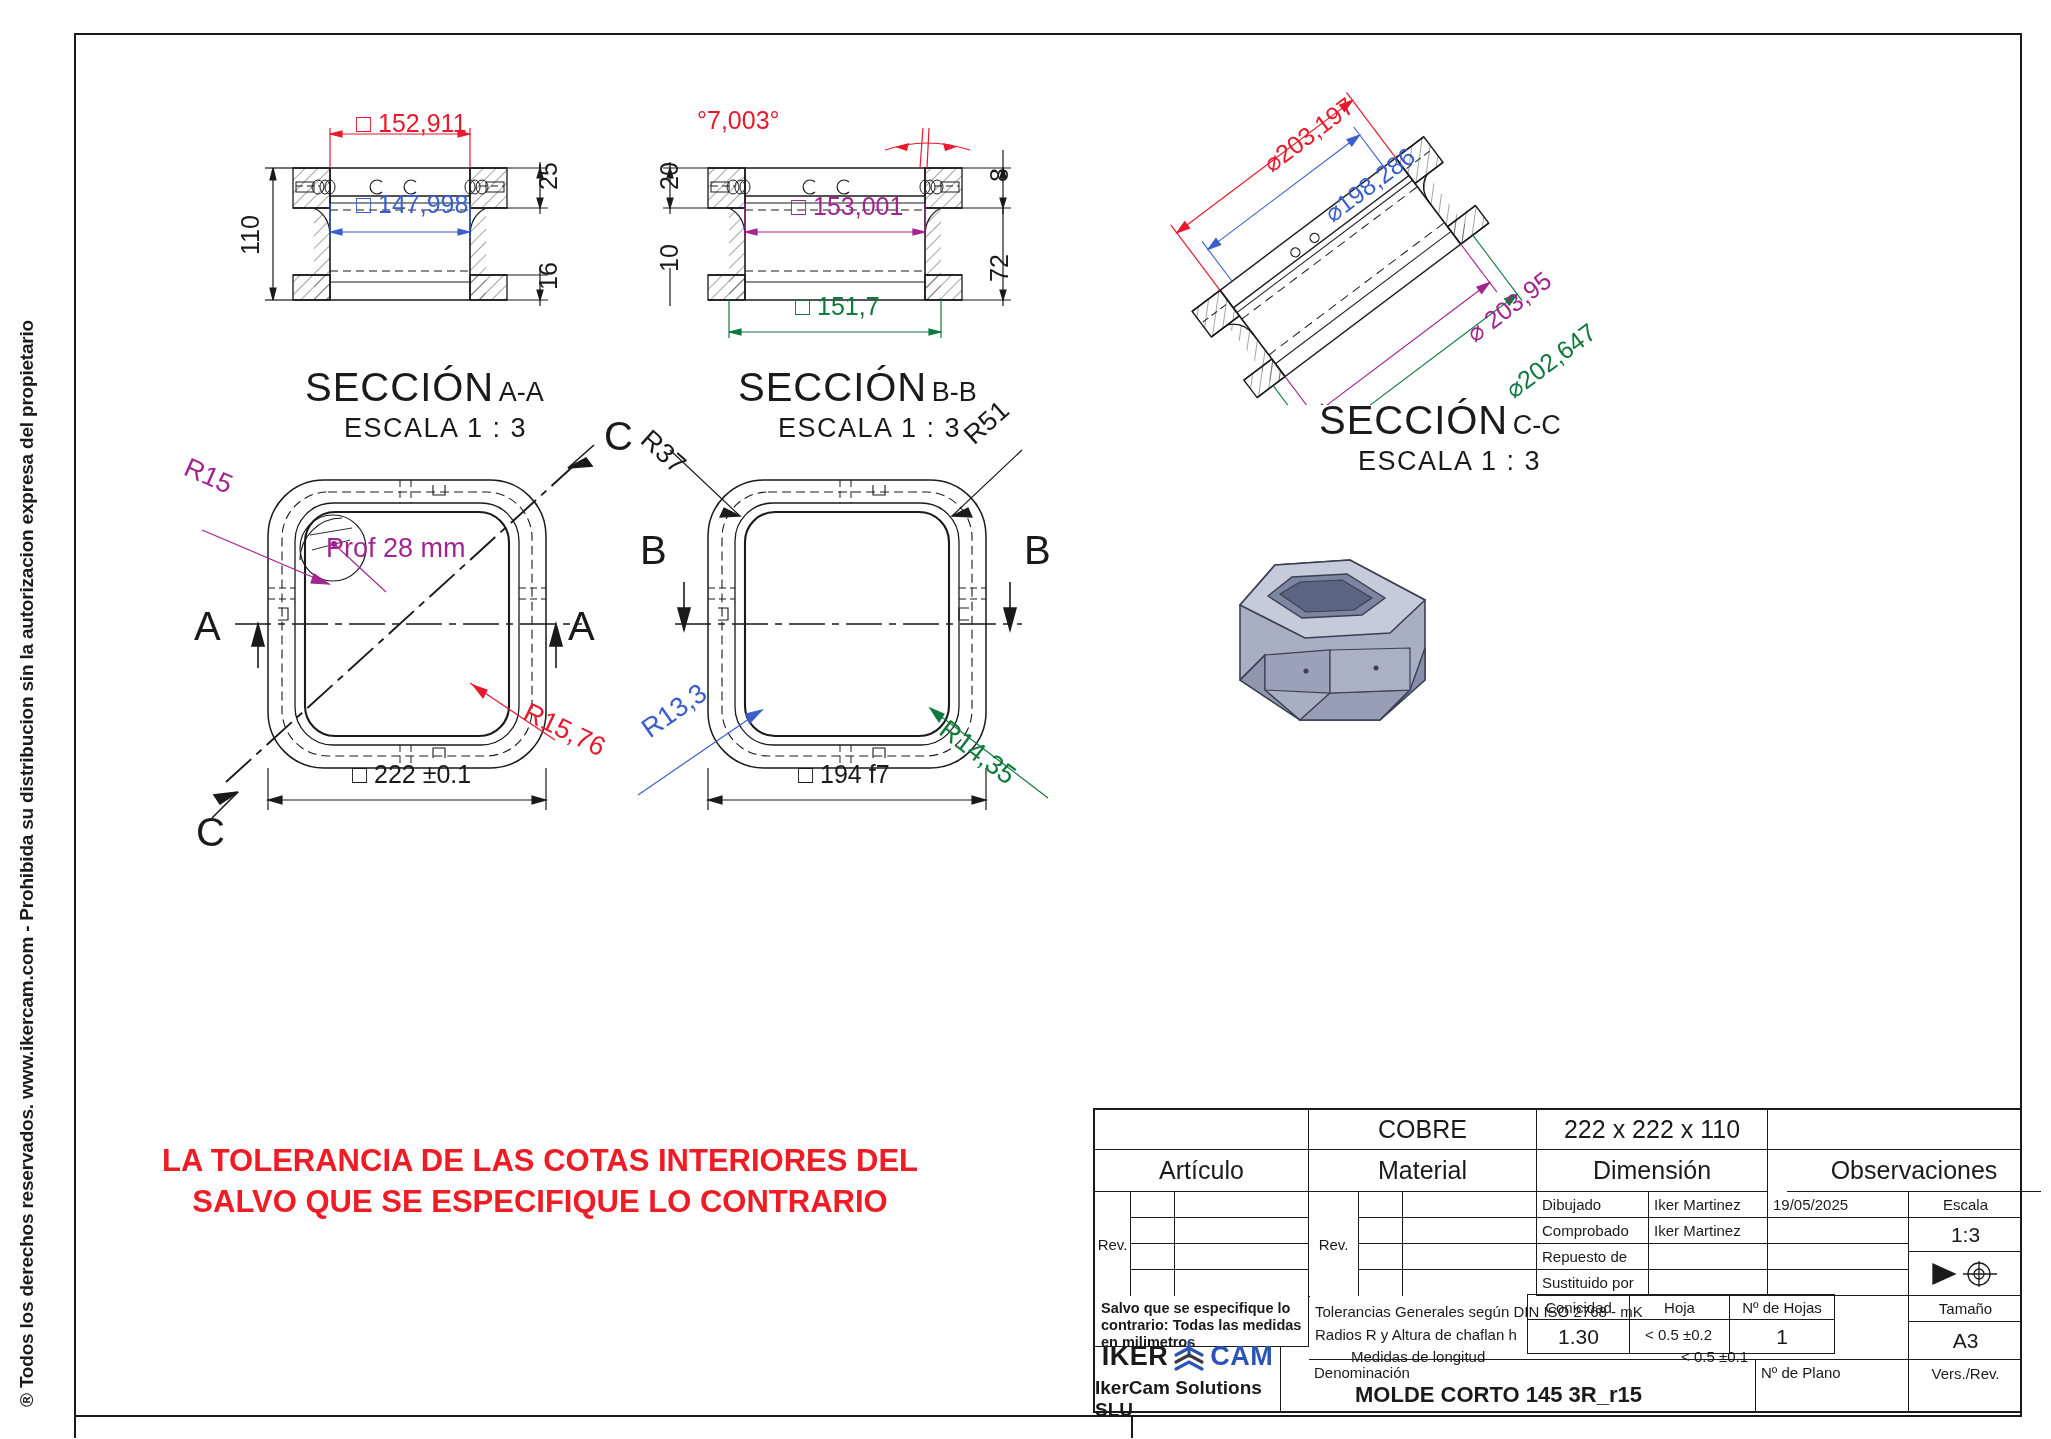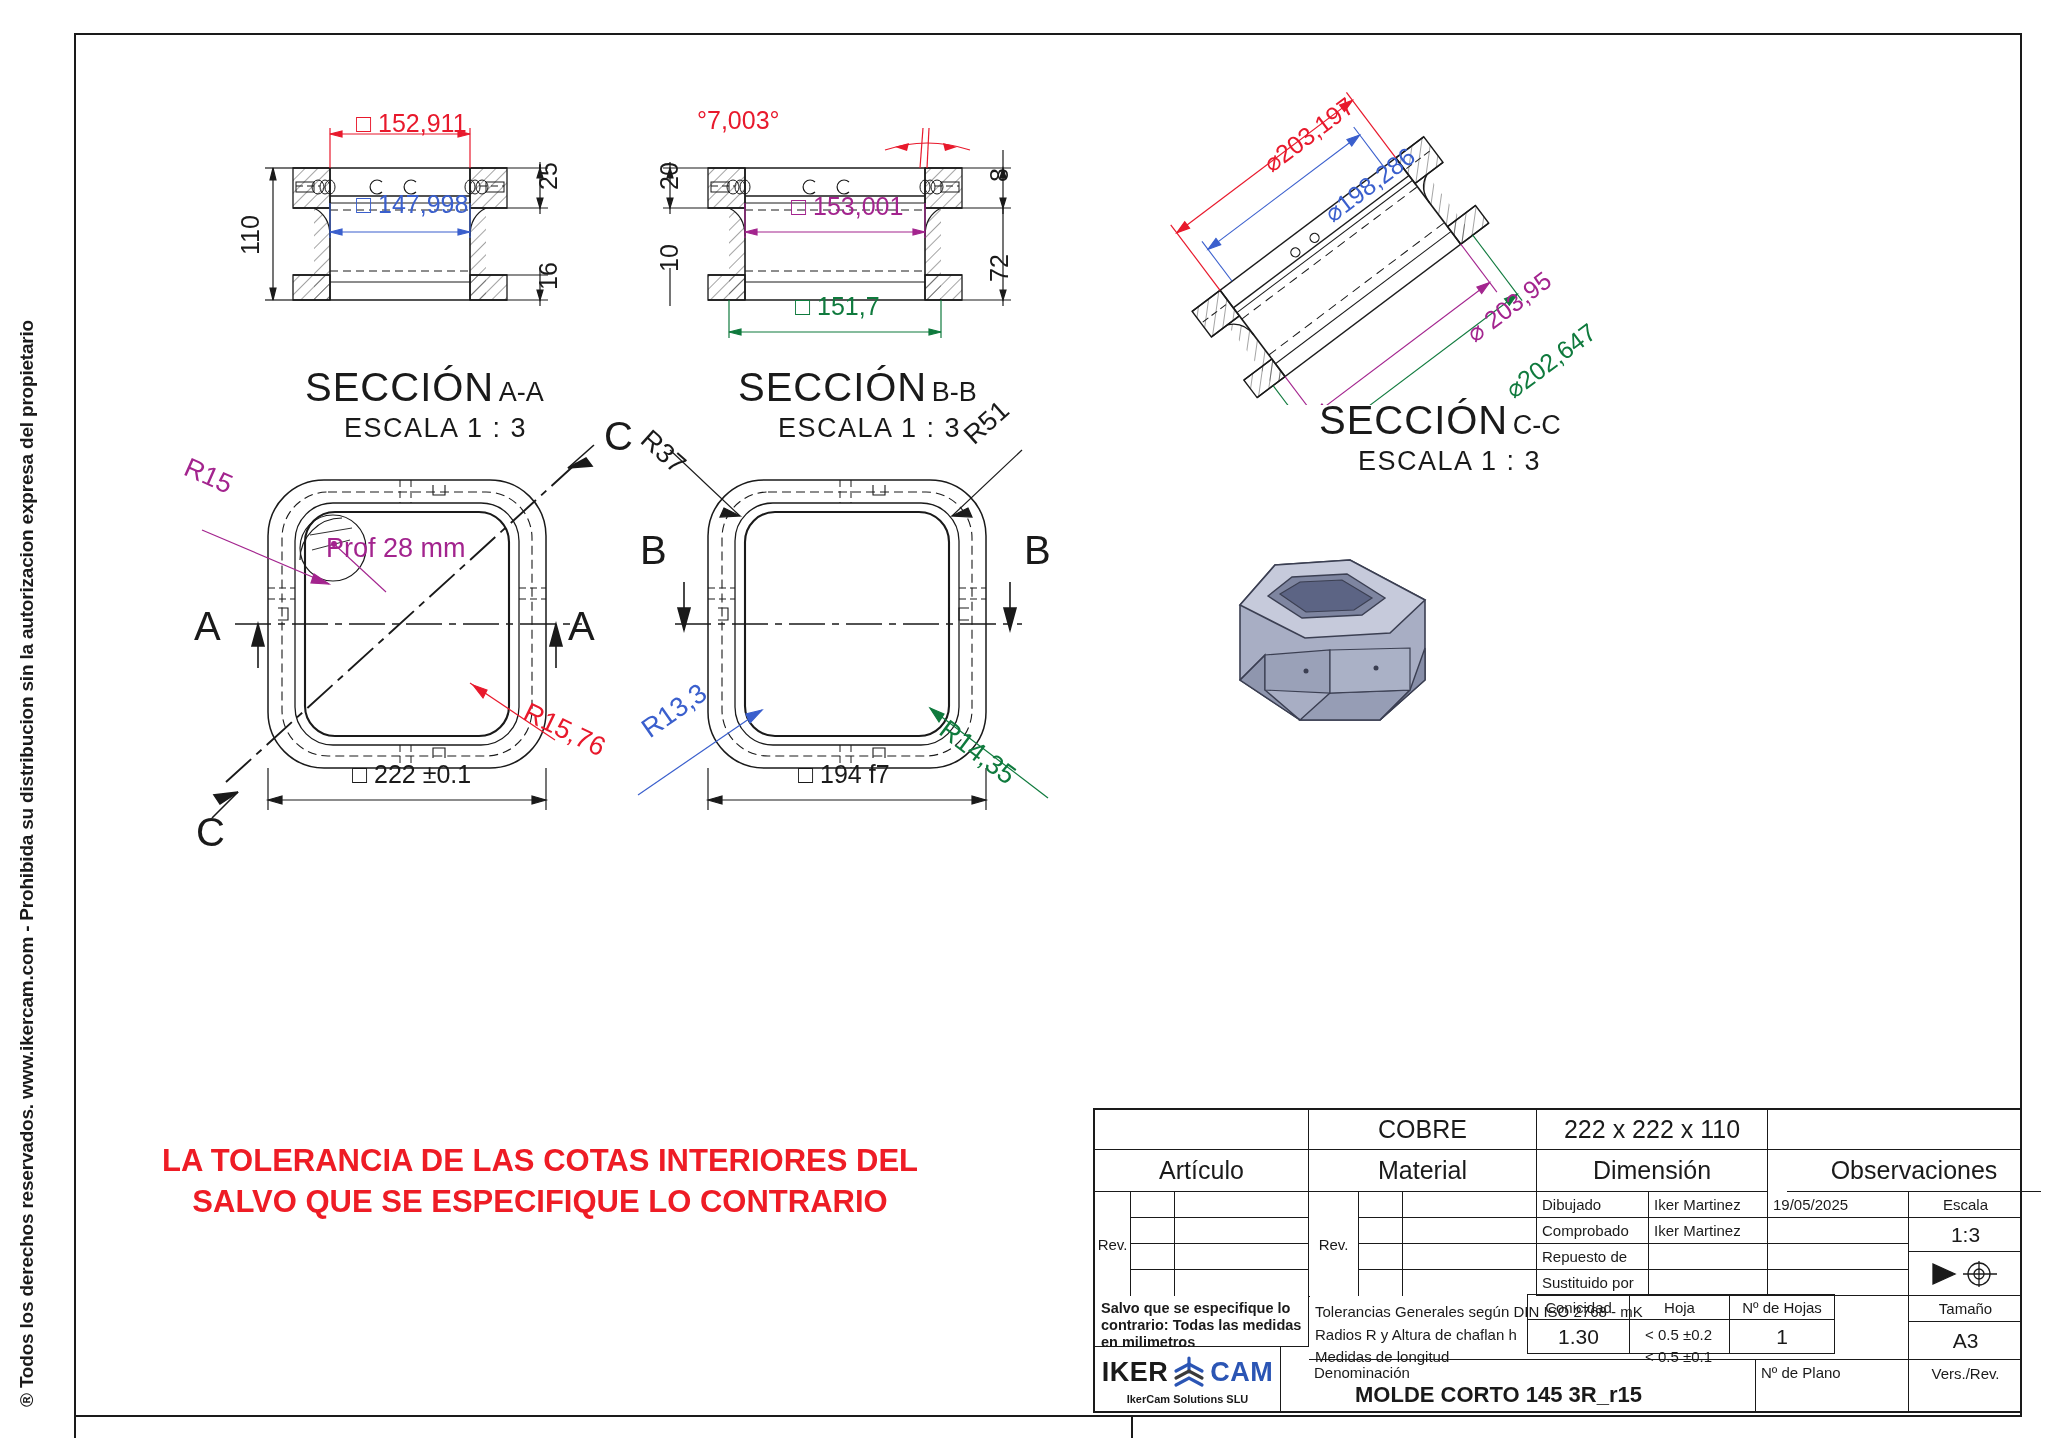--- a/index.html
+++ b/index.html
@@ -54,21 +54,21 @@
   .bl{border-left:1.5px solid #1a1a1a;}
   .br{border-right:1.5px solid #1a1a1a;}
 
   .hdr{font-size:25px;}
   .hdr2{font-size:21px;}
   .sm13{font-size:15px;}
   .b{font-weight:bold;}
 
   #iker-logo-text{font-size:27px;font-weight:bold;letter-spacing:0.5px;}
   #iker-logo-text .cam{color:#2b55b4;}
-  #iker-sub{font-size:11px;font-weight:bold;}
+  #iker-sub{font-size:19px;font-weight:bold;}
 
   svg{display:block;}
 </style>
 </head>
 <body>
 
 <div class="abs" id="sheet-frame"></div>
 <div class="abs" id="frame-tick-left"></div>
 <div class="abs" id="frame-tick-mid"></div>
 
@@ -608,21 +608,21 @@
     </div>
     <div id="iker-sub" style="margin-top:4px;">IkerCam Solutions SLU</div>
   </div>
 
   <div class="tb br bb" style="left:214px;top:186px;width:600px;height:64px;padding:5px 0 0 6px;font-size:15px;line-height:1.5;">
     <div>Tolerancias Generales según DIN  ISO  2768  - mK</div>
     <div style="display:flex;">
       <span style="width:330px;">Radios R y Altura de chaflan h</span>
       <span>&lt; 0.5 ±0.2</span>
     </div>
-    <div style="display:flex;">
+    <div style="display:flex;margin-left:36px;">
       <span style="width:330px;">Medidas de longitud</span>
       <span>&lt; 0.5 ±0.1</span>
     </div>
   </div>
 
   <div class="tb tbc br bb sm13" style="left:214px;top:186px;width:0;height:0;"></div>
 
   <div class="tb tbl br bb" style="left:214px;top:250px;width:600px;height:53px;align-items:flex-start;padding-top:4px;font-size:15px;">Denominación</div>
   <div class="abs b" style="left:260px;top:272px;font-size:22px;">MOLDE CORTO 145 3R_r15</div>
 

